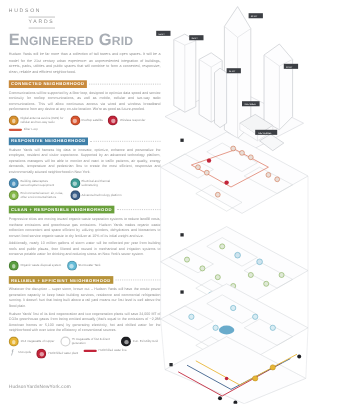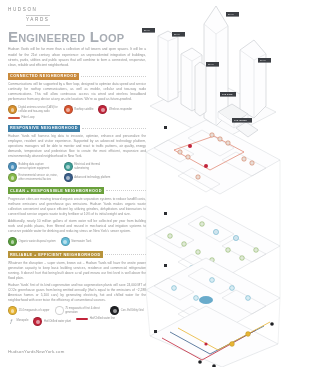--- a/index.html
+++ b/index.html
@@ -47,21 +47,21 @@
 
 <div class="page">
 
   <div class="left">
 
     <div class="brand">
       <div>HUDSON</div>
       <div class="b2">YARDS</div>
     </div>
 
-    <div class="title">Engineered Loop</div>
+    <div class="title">Engineered Grid</div>
 
     <div class="intro">Hudson Yards will be far more than a collection of tall towers and open spaces. It will be a model for the 21st century urban experience: an unprecedented integration of buildings, streets, parks, utilities and public spaces that will combine to form a connected, responsive, clean, reliable and efficient neighborhood.</div>
 
     <div id="sections">
         <div class="sec">
           <div class="sech">
             <span class="sechlbl" style="background: rgb(201, 138, 60);">CONNECTED NEIGHBORHOOD</span>
             <span class="dash"></span>
           </div>
           <div class="body">

